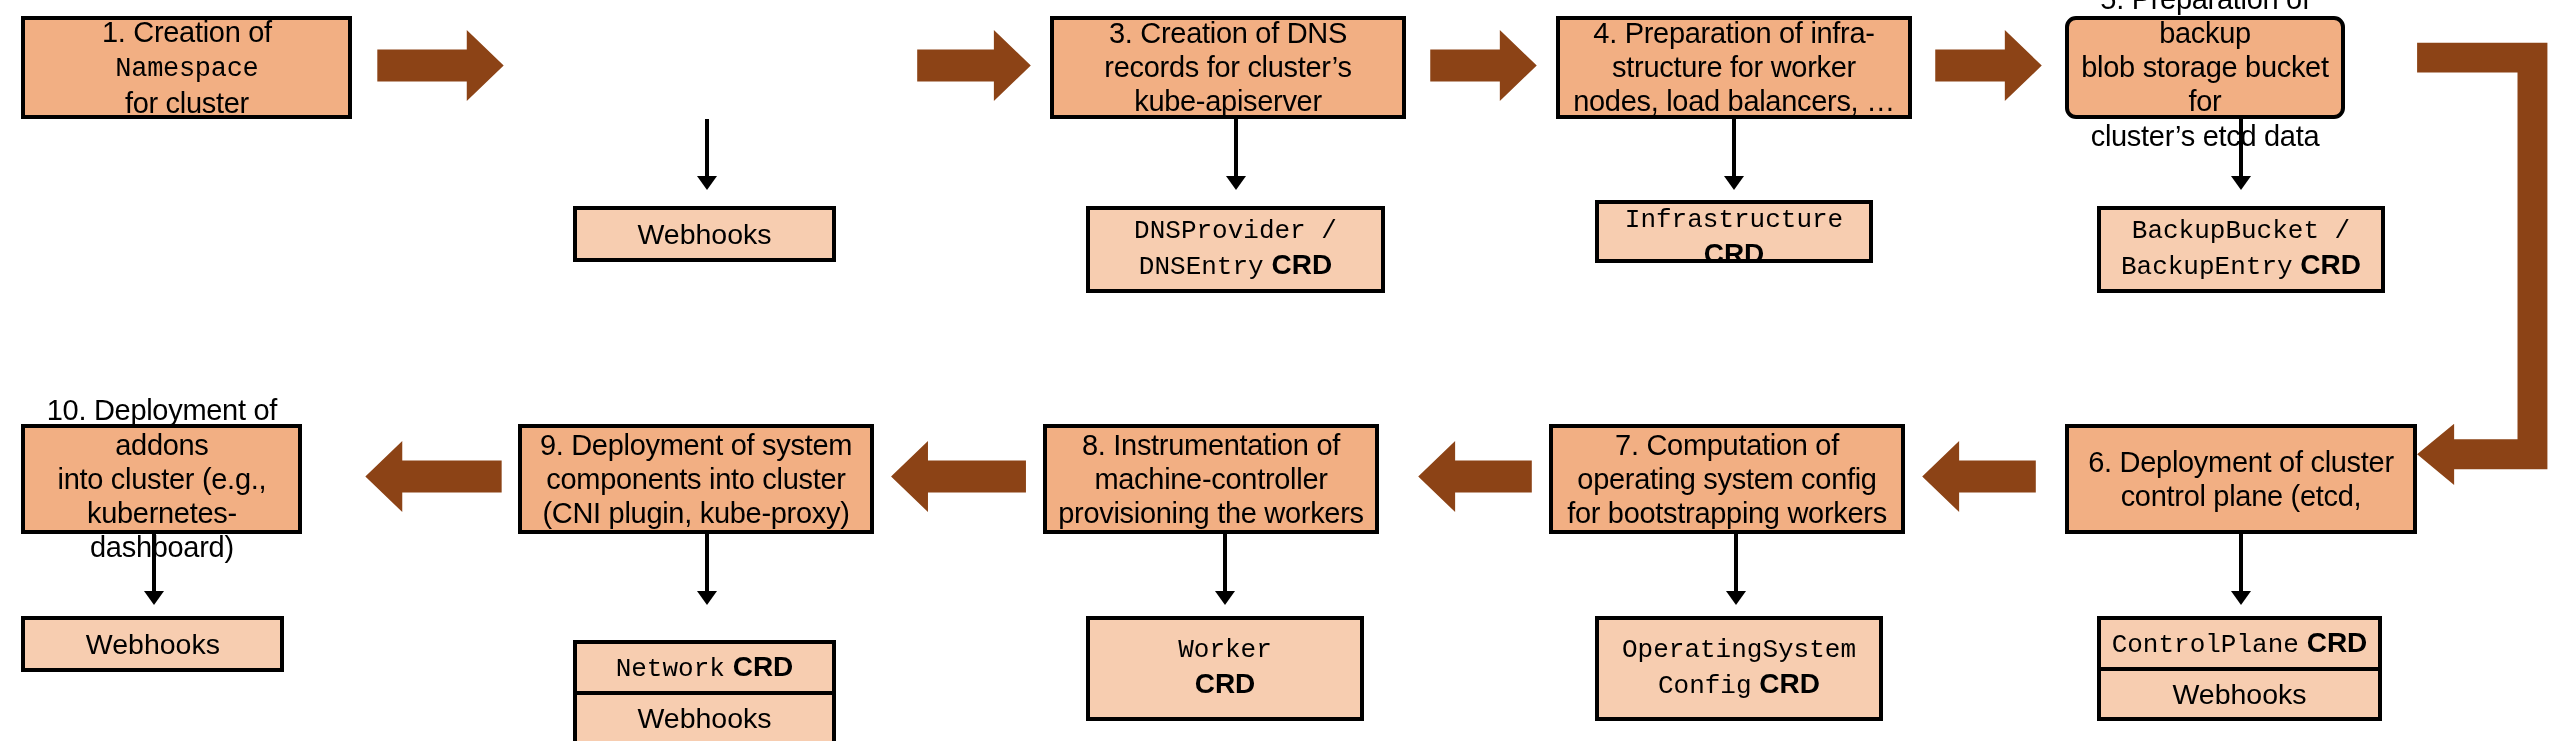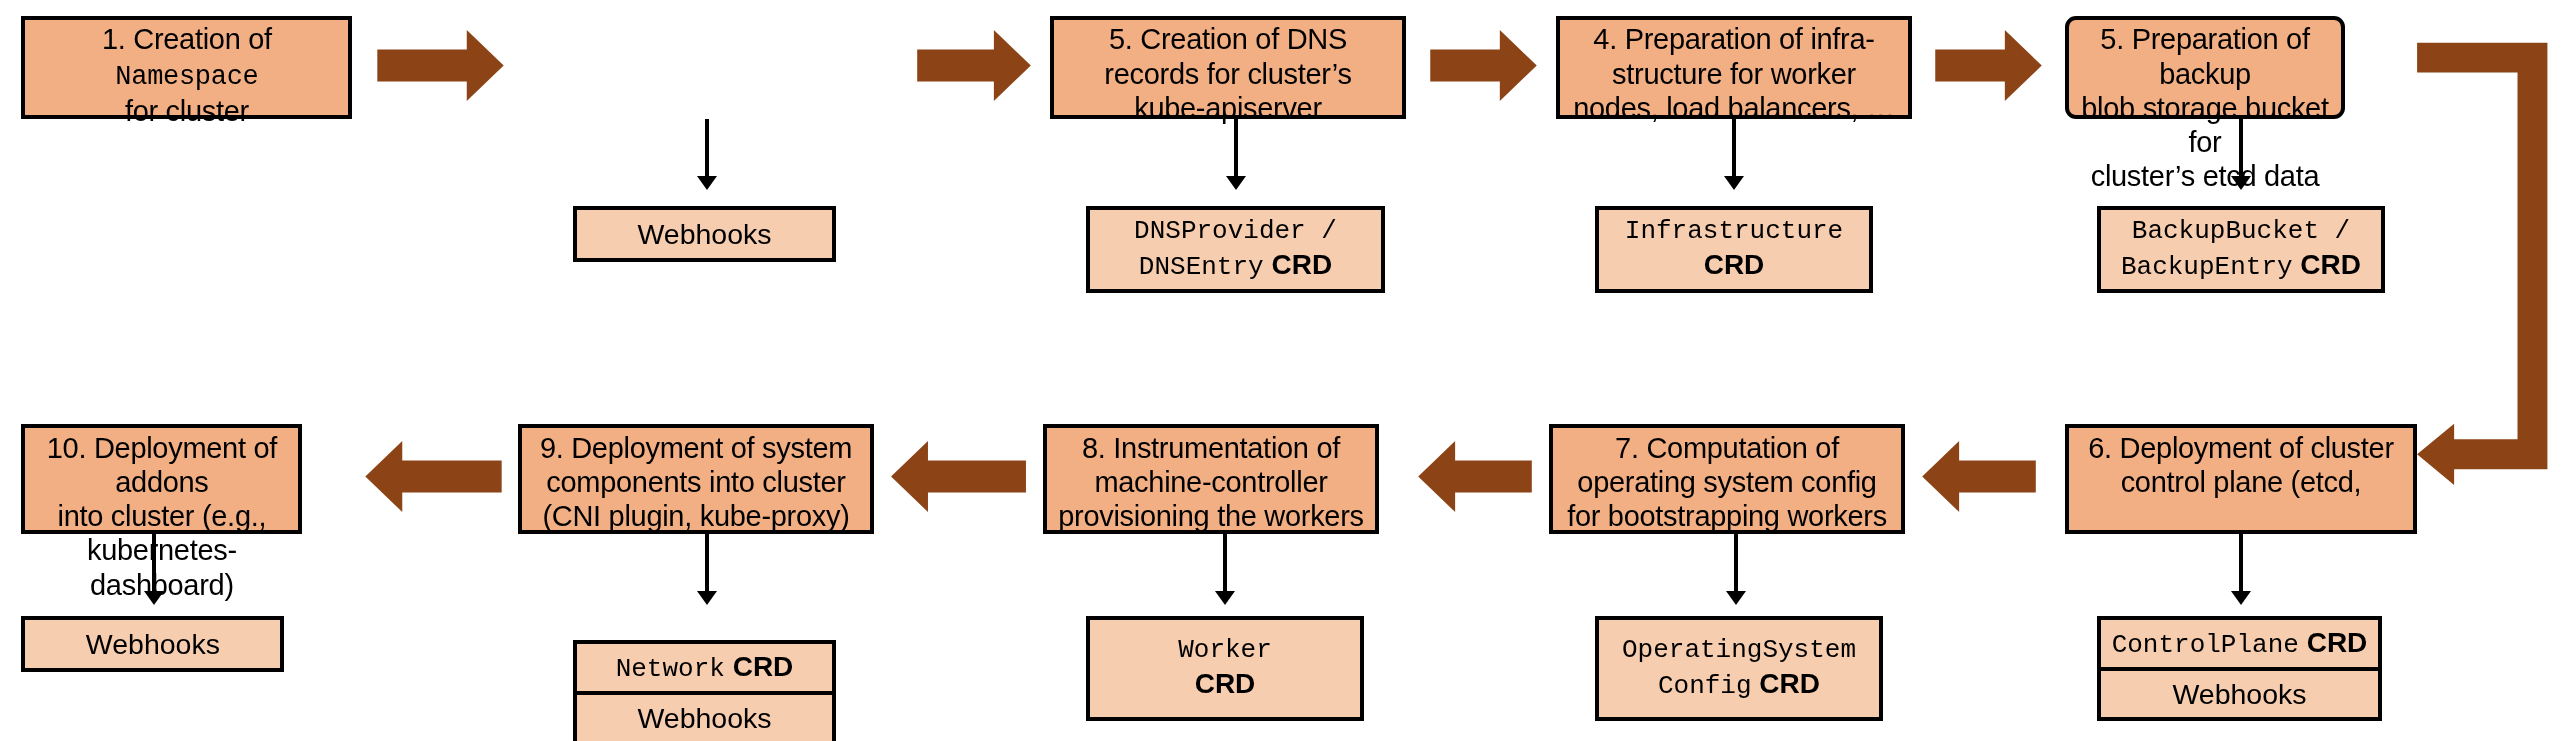--- a/index.html
+++ b/index.html
@@ -20,21 +20,21 @@
     overflow: hidden;
   }
 
   
   .step-box {
     position: absolute;
     box-sizing: border-box;
     background: #F2AF83;
     border: 4.3px solid #000000;
     display: flex;
-    align-items: flex-start;
+    align-items: center;
     justify-content: center;
     text-align: center;
     padding: 2.8px 7.1px;
   }
   .step-text {
     font-family: "Liberation Sans", sans-serif;
     font-size: 29px;
     line-height: 1.18;
     color: #000000;
     white-space: pre-line;
@@ -117,21 +117,21 @@
   .elbow svg { display: block; }
 </style>
 </head>
 <body>
 
 <div id="canvas">
     <div class="step-box" style="left: 21.4px; top: 15.7px; width: 331px; height: 103px;">
       <div class="step-text"><span>1. Creation of</span><br><span class="mono">Namespace</span><br><span>for cluster</span></div>
     </div>
     <div class="step-box" style="left: 1050px; top: 15.7px; width: 356px; height: 103px;">
-      <div class="step-text"><span>5. Creation of DNS</span><br><span>records for cluster’s</span><br><span>kube-apiserver</span></div>
+      <div class="step-text"><span>3. Creation of DNS</span><br><span>records for cluster’s</span><br><span>kube-apiserver</span></div>
     </div>
     <div class="step-box" style="left: 1556px; top: 15.7px; width: 356px; height: 103px;">
       <div class="step-text"><span>4. Preparation of infra-</span><br><span>structure for worker</span><br><span>nodes, load balancers, …</span></div>
     </div>
     <div class="step-box" style="left: 2065px; top: 15.7px; width: 280px; height: 103px; border-radius: 11px;">
       <div class="step-text"><span>5. Preparation of backup</span><br><span>blob storage bucket for</span><br><span>cluster’s etcd data</span></div>
     </div>
     <div class="step-box" style="left: 2065px; top: 424px; width: 352px; height: 110px;">
       <div class="step-text"><span>6. Deployment of cluster</span><br><span>control plane (etcd,</span><br></div>
     </div>
@@ -150,21 +150,21 @@
     <div class="res-box" style="left: 573px; top: 206px; width: 263px; height: 56px;">
       <div class="res-cell">
         <div class="res-text plain"><span>Webhooks</span></div>
       </div>
     </div>
     <div class="res-box" style="left: 1086px; top: 206px; width: 299px; height: 87px;">
       <div class="res-cell">
         <div class="res-text"><span>DNSProvider /</span><br><span>DNSEntry</span><span class="crd"> CRD</span></div>
       </div>
     </div>
-    <div class="res-box" style="left: 1595px; top: 206px; width: 278px; height: 87px;">
+    <div class="res-box" style="left: 1595px; top: 200px; width: 278px; height: 63px;">
       <div class="res-cell">
         <div class="res-text"><span>Infrastructure</span><br><span class="crd">CRD</span></div>
       </div>
     </div>
     <div class="res-box" style="left: 2097px; top: 206px; width: 288px; height: 87px;">
       <div class="res-cell">
         <div class="res-text"><span>BackupBucket /</span><br><span>BackupEntry</span><span class="crd"> CRD</span></div>
       </div>
     </div>
     <div class="res-box" style="left: 2097px; top: 616px; width: 285px; height: 105px;">

